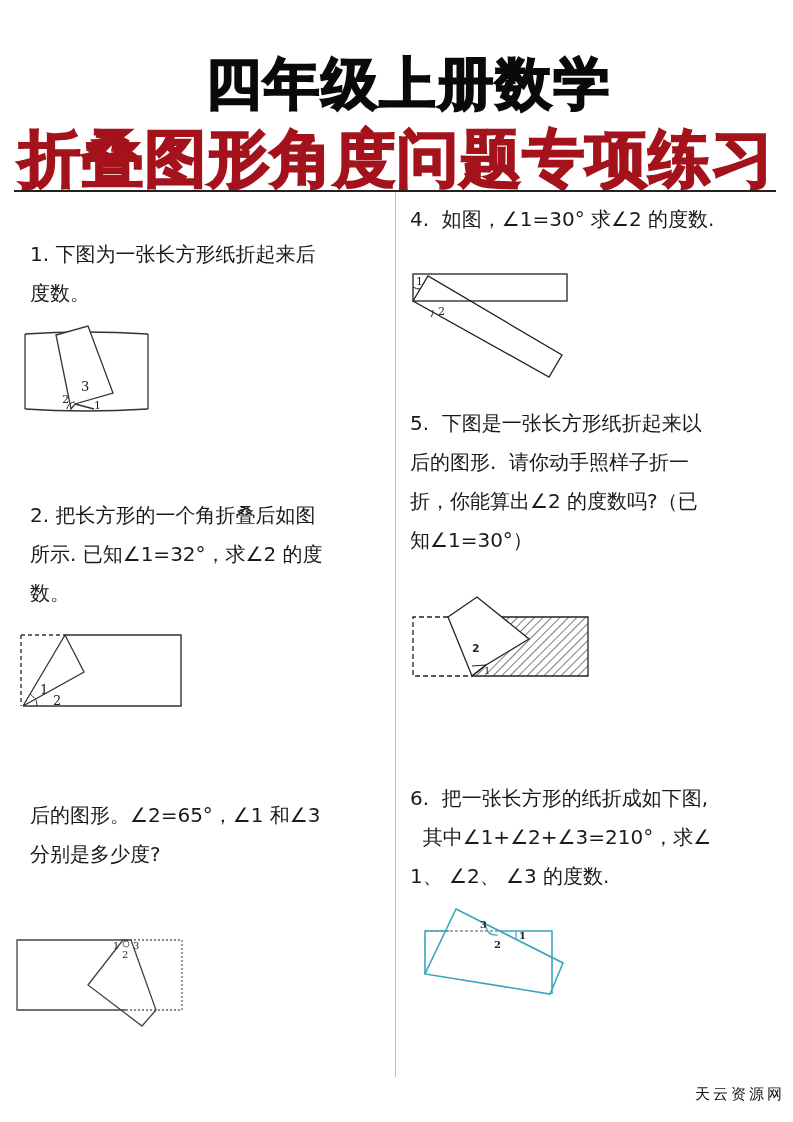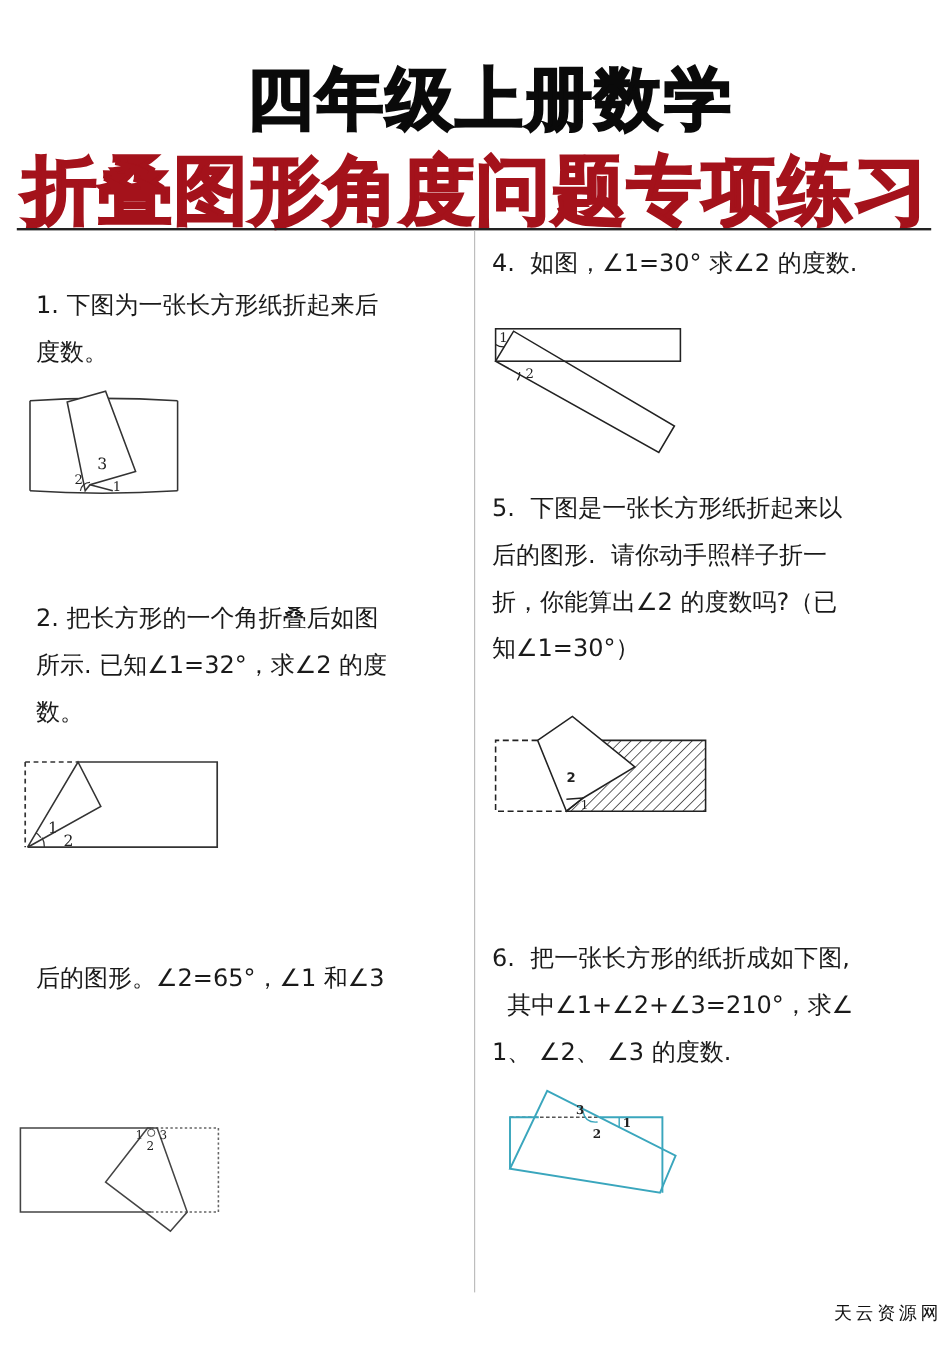--- a/index.html
+++ b/index.html
@@ -55,20 +55,21 @@
     <polyline points="3,74 45,3 64,40 3,74" fill="none" stroke="#333" stroke-width="1.3"></polyline>
     <path d="M17,74 A14,14 0 0 0 15,66" fill="none" stroke="#333" stroke-width="1"></path>
     <path d="M14,66 A13,13 0 0 0 10,62" fill="none" stroke="#333" stroke-width="1"></path>
     <text x="20" y="62" style="font-size:13px">1</text>
     <text x="33" y="73" style="font-size:13px">2</text>
   </svg>
 </div>
 
 <div class="q" style="left:30px; top:796px;">
   <p>后的图形。∠2=65°，∠1 和∠3</p>
+  <p>分别是多少度?</p>
 </div>
 <div class="fig" style="left:16px; top:938px;">
   <svg width="175" height="95">
     <polyline points="110,2 1,2 1,72 110,72" fill="none" stroke="#444" stroke-width="1.3"></polyline>
     <polyline points="110,2 166,2 166,72 110,72" fill="none" stroke="#666" stroke-width="1.3" stroke-dasharray="2,2"></polyline>
     <polygon points="107,2 72,47 126,88 140,72 115,2" fill="none" stroke="#444" stroke-width="1.3"></polygon>
     <circle cx="110" cy="6" r="3" fill="none" stroke="#444" stroke-width="0.8"></circle>
     <text x="97" y="11" style="font-size:10px">1</text>
     <text x="106" y="20" style="font-size:10px">2</text>
     <text x="117" y="11" style="font-size:10px">3</text>

